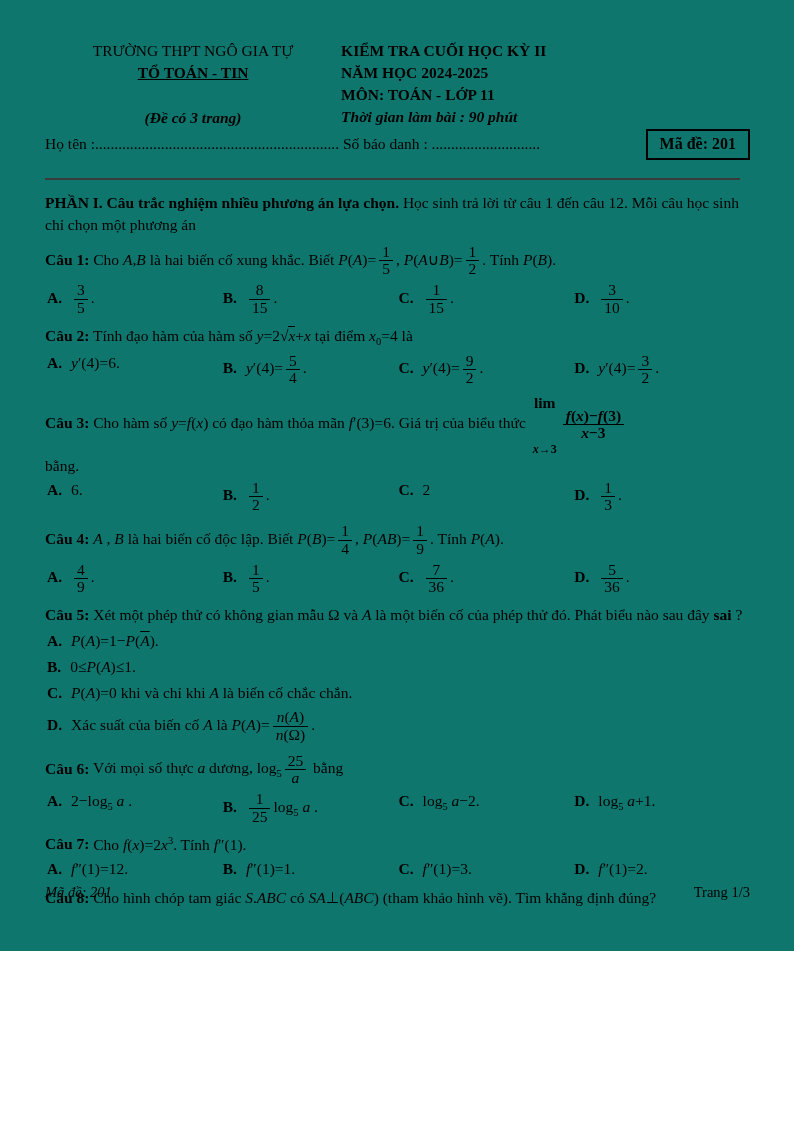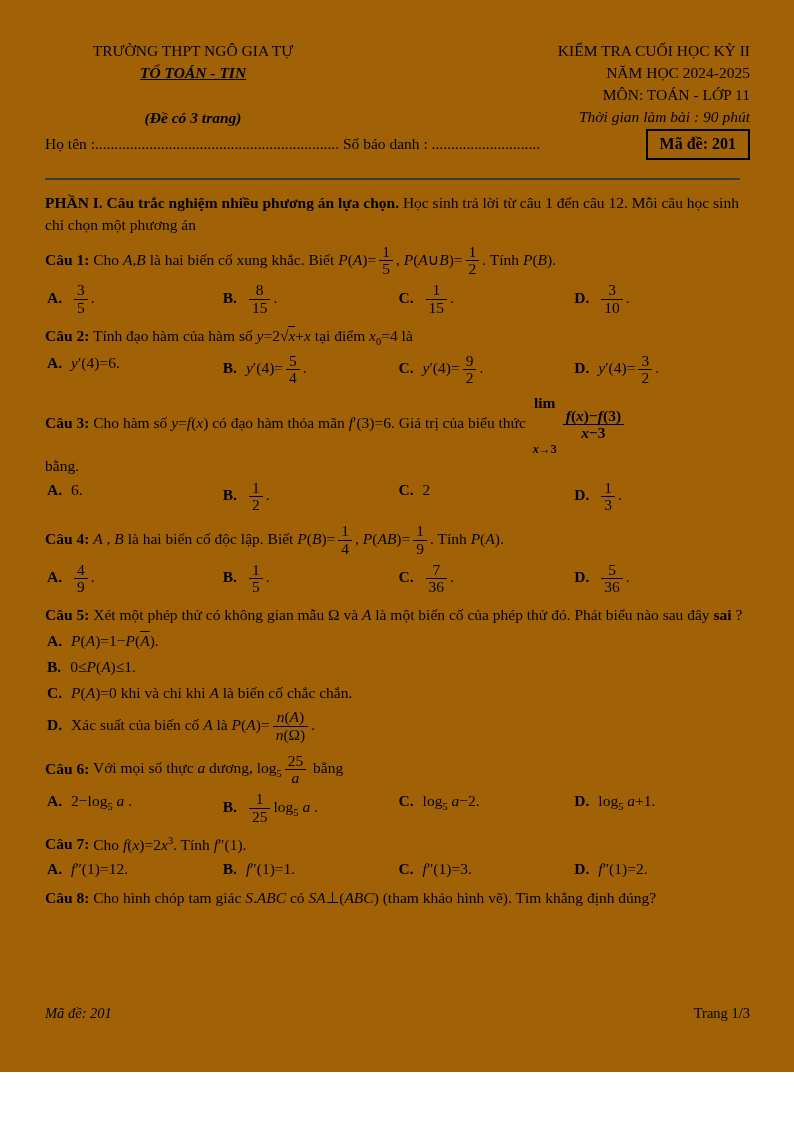--- a/index.html
+++ b/index.html
@@ -1,25 +1,25 @@
 <!DOCTYPE html>
 <html><head>
 <meta charset="utf-8">
 <style>
   * { margin:0; padding:0; box-sizing:border-box; }
   html,body { background:#fff; }
   body { font-family:"Liberation Serif", serif; color:#000; }
-  .page { width:794px; height:1072px; position:relative; background:#a16207;
+  .page { width:794px; height:951px; position:relative; background:#0f766e;
           padding:40px 44px 0 45px; font-size:15.5px; line-height:1.42; overflow:hidden; }
 
   
   .header { display:flex; }
   .h-left { width:42%; text-align:center; }
-  .h-right { width:58%; text-align:right; font-weight:normal; }
-  .dept { font-weight:bold; text-decoration:underline;font-style:italic; }
+  .h-right { width:58%; text-align:left; font-weight:bold; }
+  .dept { font-weight:bold; text-decoration:underline; }
   .pages-note { font-style:italic; font-weight:bold; margin-top:23px; }
   .duration { font-style:italic; }
 
   
   .info-row { display:flex; justify-content:space-between; align-items:center; }
   .code-box { border:2px solid #000; padding:2px 12px; font-weight:bold; font-size:16px; white-space:nowrap; }
 
   .rule { border:none; border-top:2px solid #3a3a3a; margin:18px 10px 12px 0; }
 
   .part-heading { margin-top:12px; }

